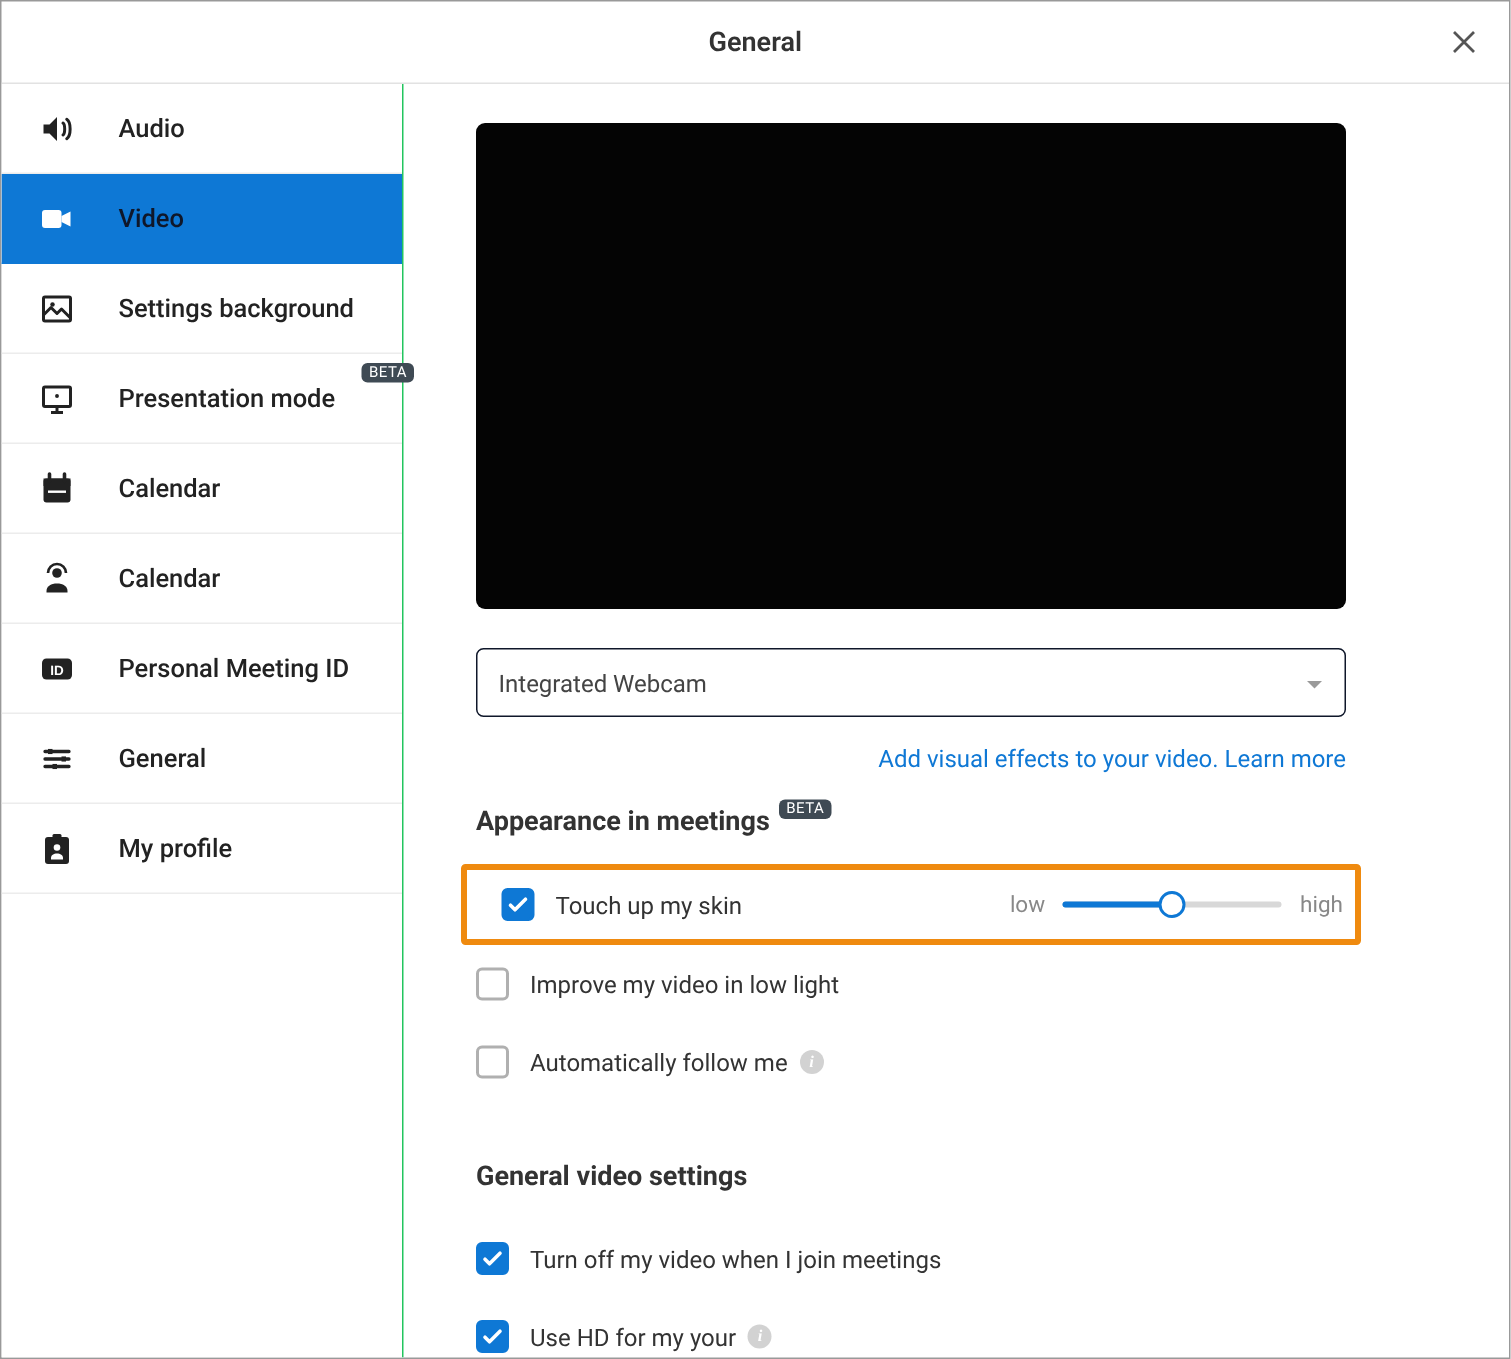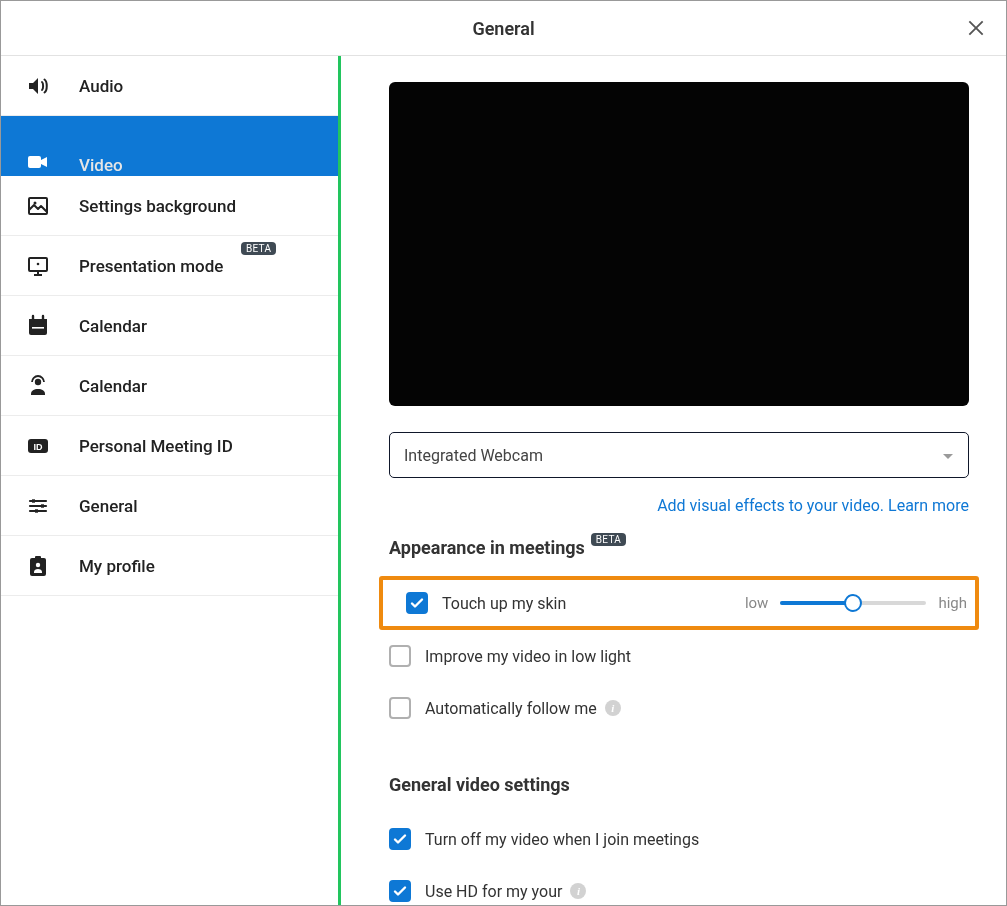--- a/index.html
+++ b/index.html
@@ -39,39 +39,38 @@
     justify-content: center;
   }
   .close-btn svg { width: 20px; height: 20px; }
 
   .body-area {
     display: flex;
     height: calc(100% - 55px);
   }
 
   .sidebar {
-    width: 340px;
-    border-right: 3px solid #22c55e;
+    width: 268px;
+    border-right: 1px solid #22c55e;
     background: #fff;
   }
   .sidebar-item {
     display: flex;
     align-items: center;
     padding: 0 24px;
     height: 60px;
     border-bottom: 1px solid #ececec;
     cursor: pointer;
     position: relative;
     color: #222;
   }
   .sidebar-item.active {
     background: #0e78d5;
-    color: #e5e5e5;
+    color: #0f172a;
     border-bottom-color: #0e78d5;
-    align-items: flex-end;
   }
   .sidebar-icon {
     width: 26px;
     height: 26px;
     margin-right: 28px;
     display: flex;
     align-items: center;
     justify-content: center;
   }
   .sidebar-icon svg { width: 24px; height: 24px; }

